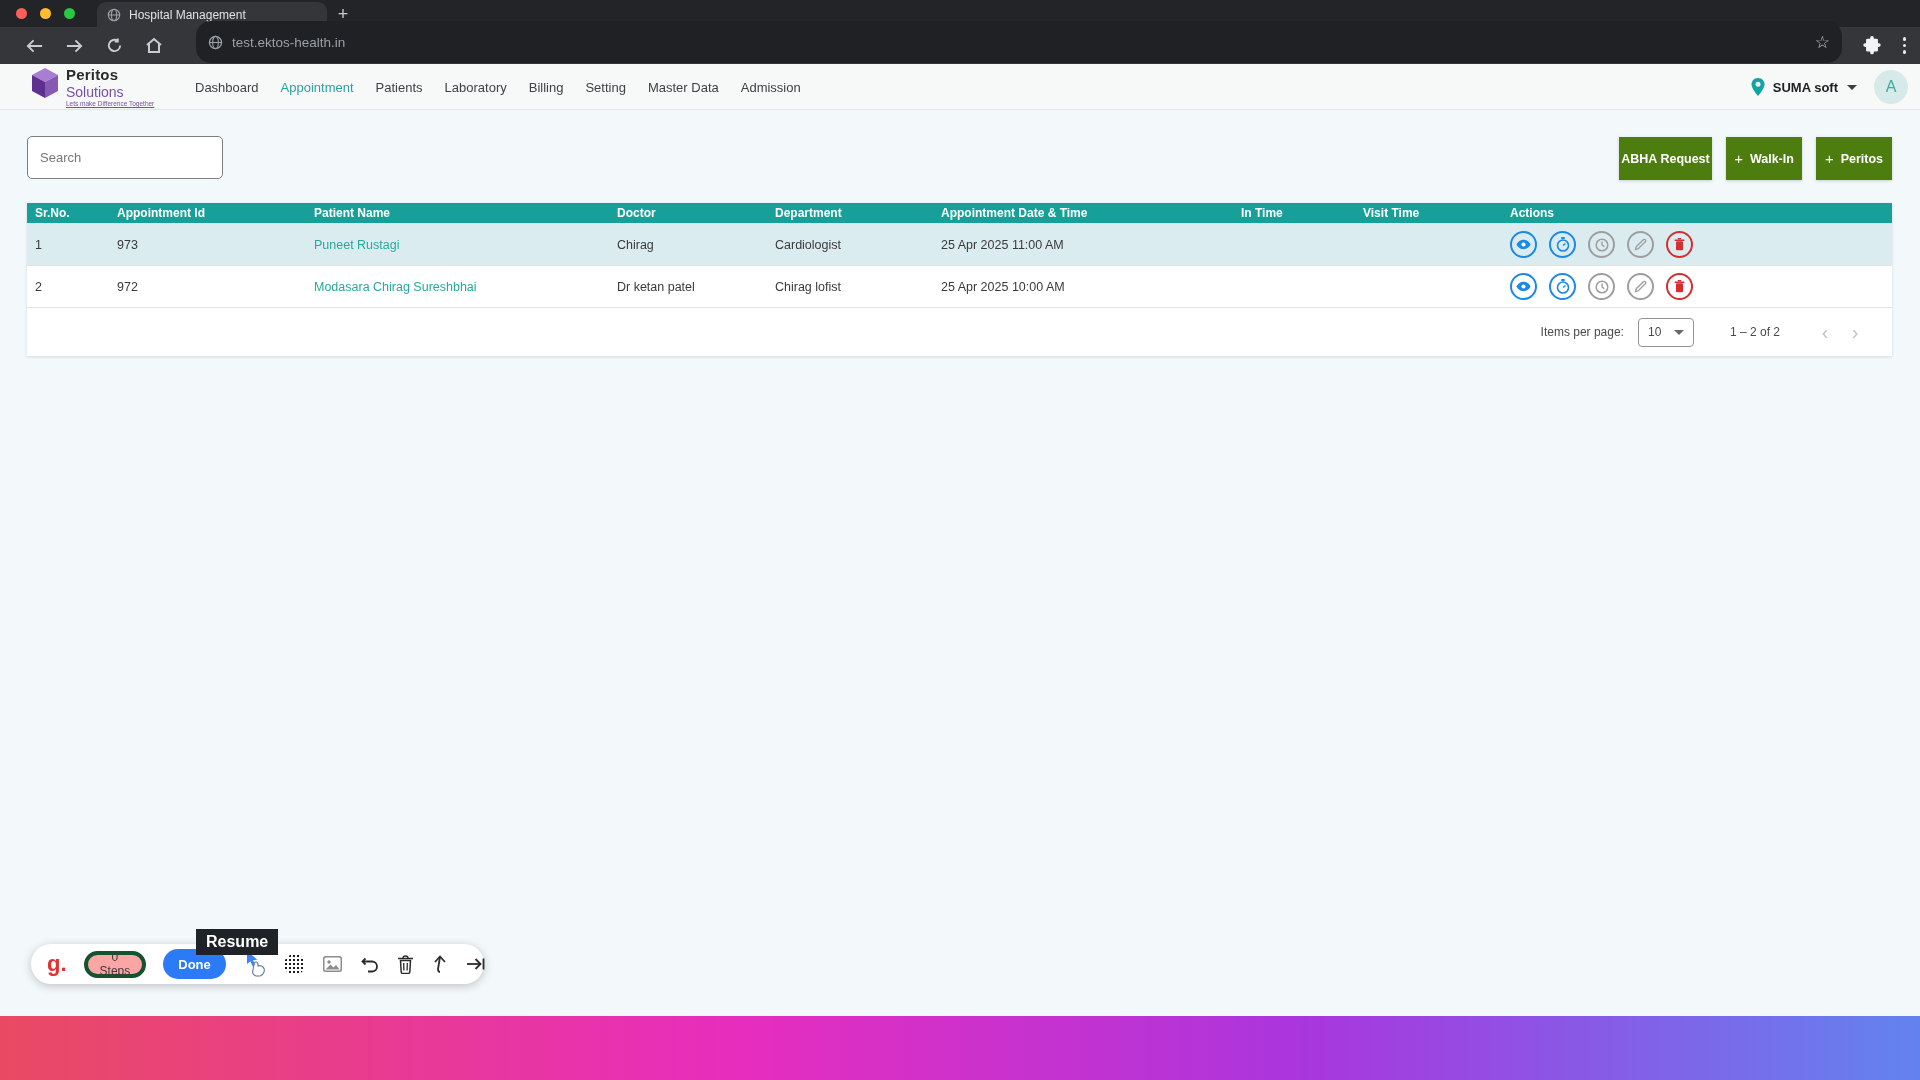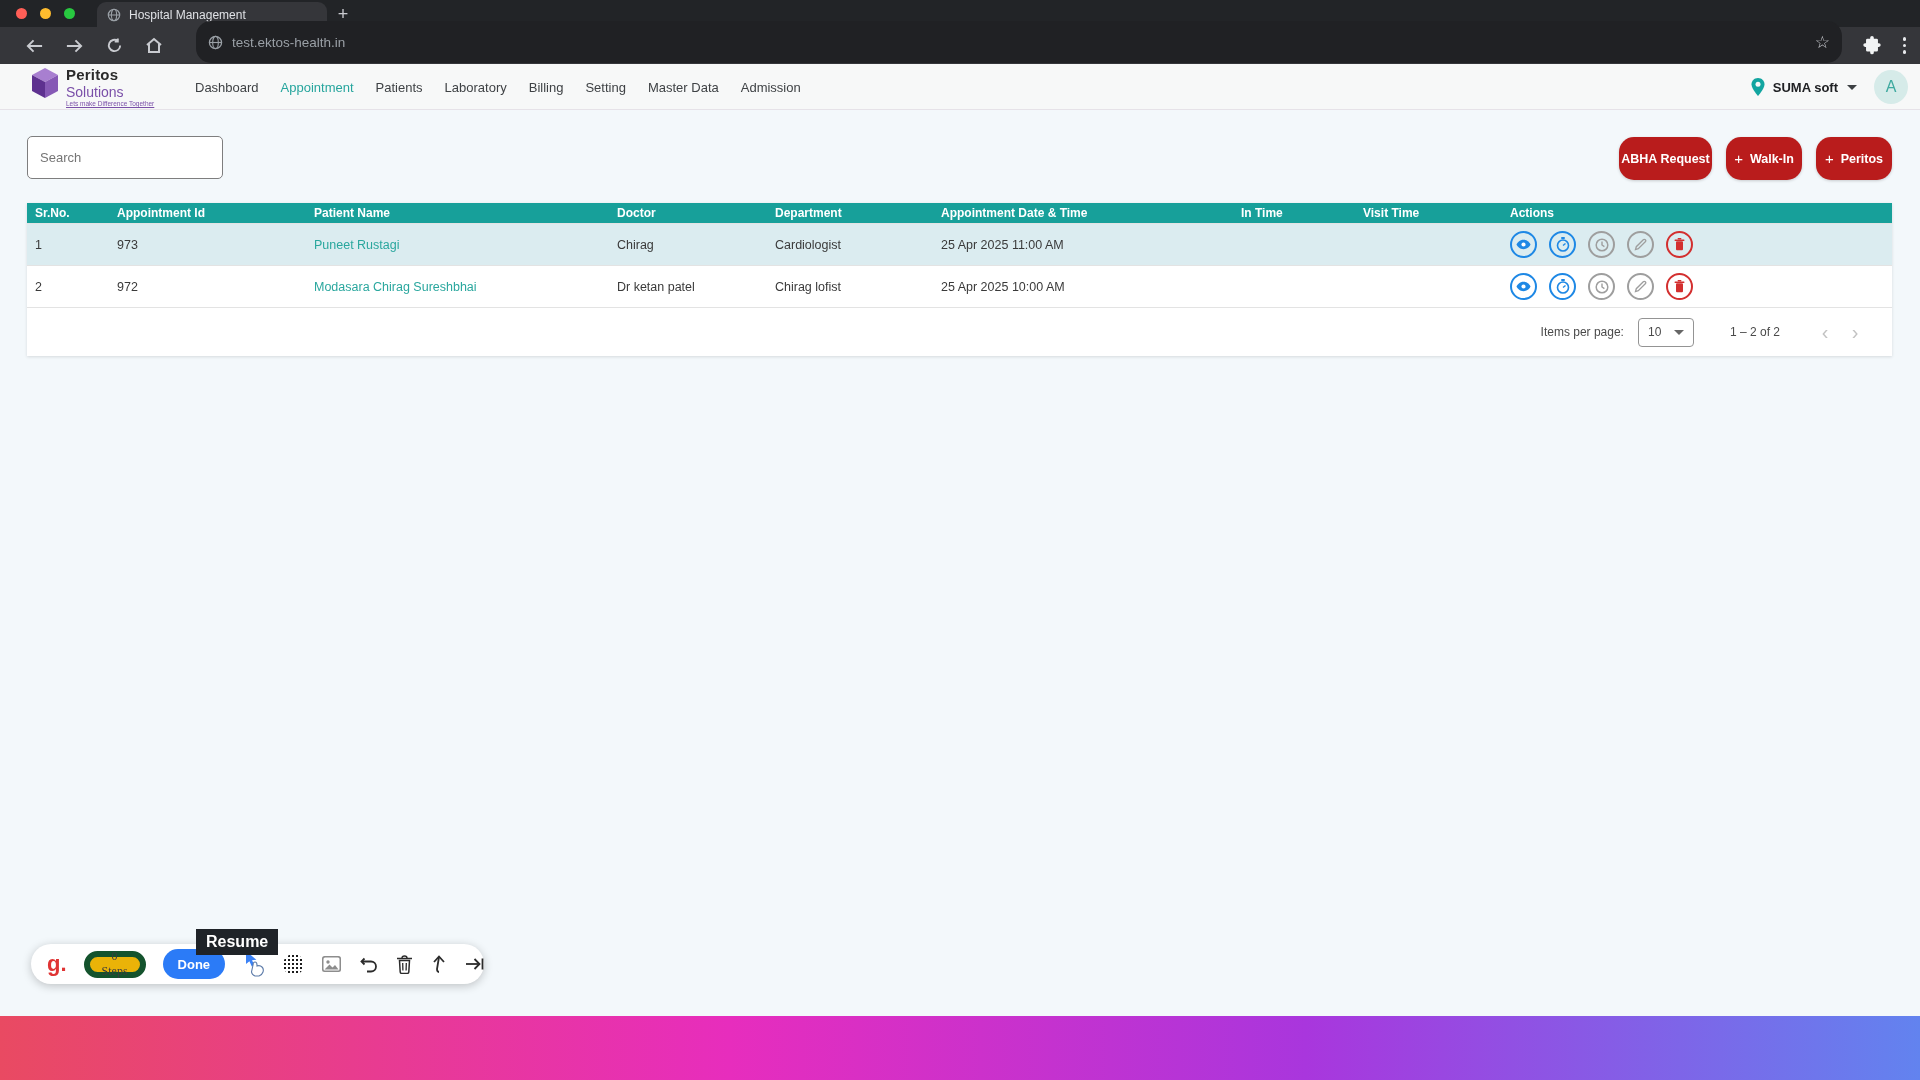--- a/index.html
+++ b/index.html
@@ -42,22 +42,22 @@
   .caret-down { width:0; height:0; border-left:5px solid transparent; border-right:5px solid transparent;
                 border-top:5px solid #3c4043; margin-left:2px; }
   .avatar { width:34px; height:34px; border-radius:50%; background:#d6ebe9; color:#3ea99f;
             font-size:16px; display:flex; align-items:center; justify-content:center; margin-left:10px; }
 
   
   .searchbox { position:absolute; left:27px; top:136px; width:196px; height:43px; background:#fff;
                border:1px solid #7e7e7e; border-radius:5px; display:flex; align-items:center; padding:0 12px; }
   .searchbox input { border:none; outline:none; flex:1; font-size:13px; color:#4d7c0f; background:transparent;
                      font-family:inherit; }
-  .teal-btn { position:absolute; top:137px; height:43px; background:#b91c1c; color:#fff; border:none;
-              border-radius:15px; font-size:12.5px; font-weight:bold; font-family:inherit; cursor:pointer;
+  .teal-btn { position:absolute; top:137px; height:43px; background:#4d7c0f; color:#fff; border:none;
+              border-radius:0; font-size:12.5px; font-weight:bold; font-family:inherit; cursor:pointer;
               display:flex; align-items:center; justify-content:center; gap:7px; box-shadow:0 1px 3px rgba(0,0,0,.18); }
   .btn-abha { left:1619px; width:93px; }
   .btn-walkin { left:1726px; width:76px; }
   .btn-online { left:1816px; width:76px; }
   .plus-g { font-size:15px; font-weight:normal; }
 
   
   .card { position:absolute; left:27px; top:203px; width:1865px; background:#fff;
           box-shadow:0 1px 3px rgba(0,0,0,.12); }
   .tr { display:grid; grid-template-columns:82px 197px 303px 158px 166px 300px 122px 147px auto;
@@ -79,22 +79,22 @@
               border-top:5px solid #666; }
   .pp-range { margin-left:36px; }
   .pg-chev { font-size:20px; color:#c2c2c2; width:30px; text-align:center; cursor:default; }
   .pg-prev { margin-left:30px; }
 
   
   .agentbar { position:absolute; left:31px; top:944px; width:453px; height:40px; background:#fff;
               border-radius:20px; box-shadow:0 2px 10px rgba(0,0,0,.22); display:flex; align-items:center;
               padding:0 16px; gap:17px; }
   .g-logo { color:#e03434; font-size:22px; font-weight:bold; line-height:1; }
-  .steps-pill { border:6px solid #14532d; border-radius:14px; height:27px; padding:0 12px; font-size:12px;
-                color:#3c3c3c; display:flex; align-items:center; background:#eab308; font-family:Liberation Serif, serif; }
+  .steps-pill { border:4px solid #14532d; border-radius:14px; height:27px; padding:0 12px; font-size:12px;
+                color:#3c3c3c; display:flex; align-items:center; background:#fca5a5; font-family:Liberation Sans, sans-serif; }
   .done-btn { background:#2b7bf7; border:none; color:#fff; font-weight:bold; font-size:13px; height:30px;
               padding:0 15px; border-radius:16px; font-family:inherit; cursor:pointer; }
   .abar-ic { width:24px; height:24px; display:flex; align-items:center; justify-content:center; cursor:pointer; }
   .halftone { width:21px; height:21px; border-radius:50%;
               background-image:radial-gradient(#1b1b1b 1px, transparent 1.35px);
               background-size:4px 4px; background-position:0 0; }
   .tooltip { position:absolute; left:196px; top:929px; background:#1f2328; color:#fff; font-size:16px;
              font-weight:bold; padding:4px 10px; border-radius:0; }
 
   

